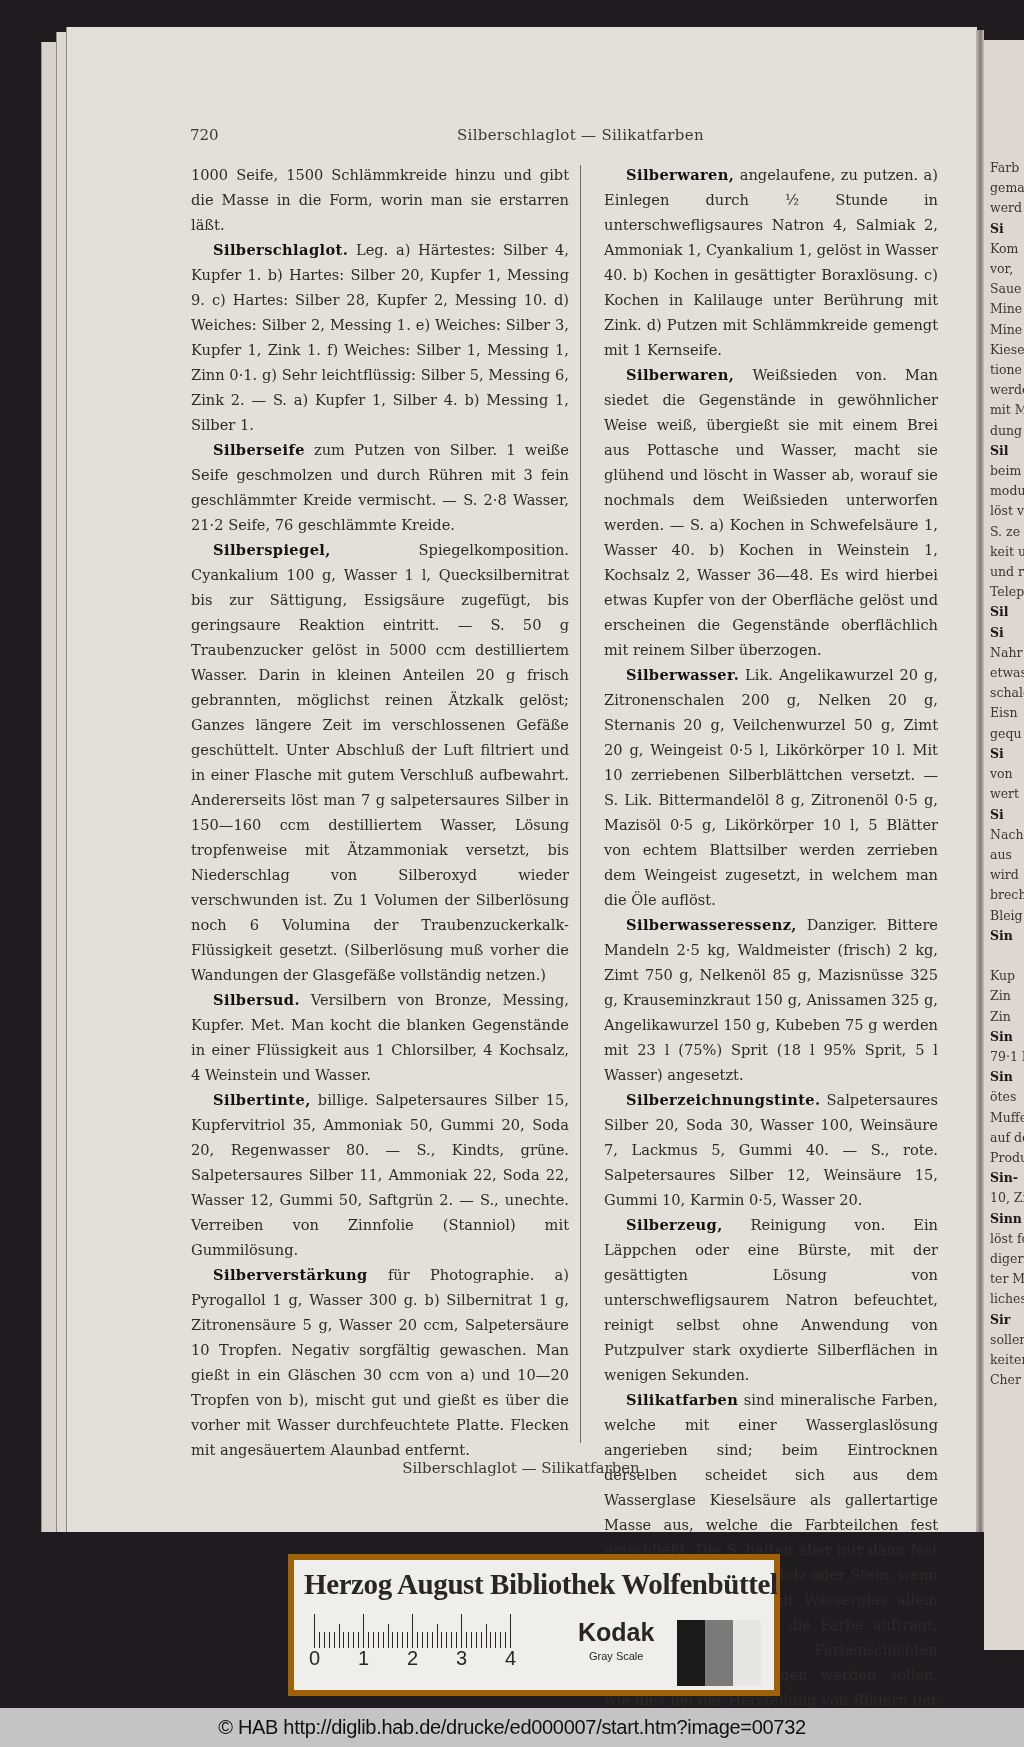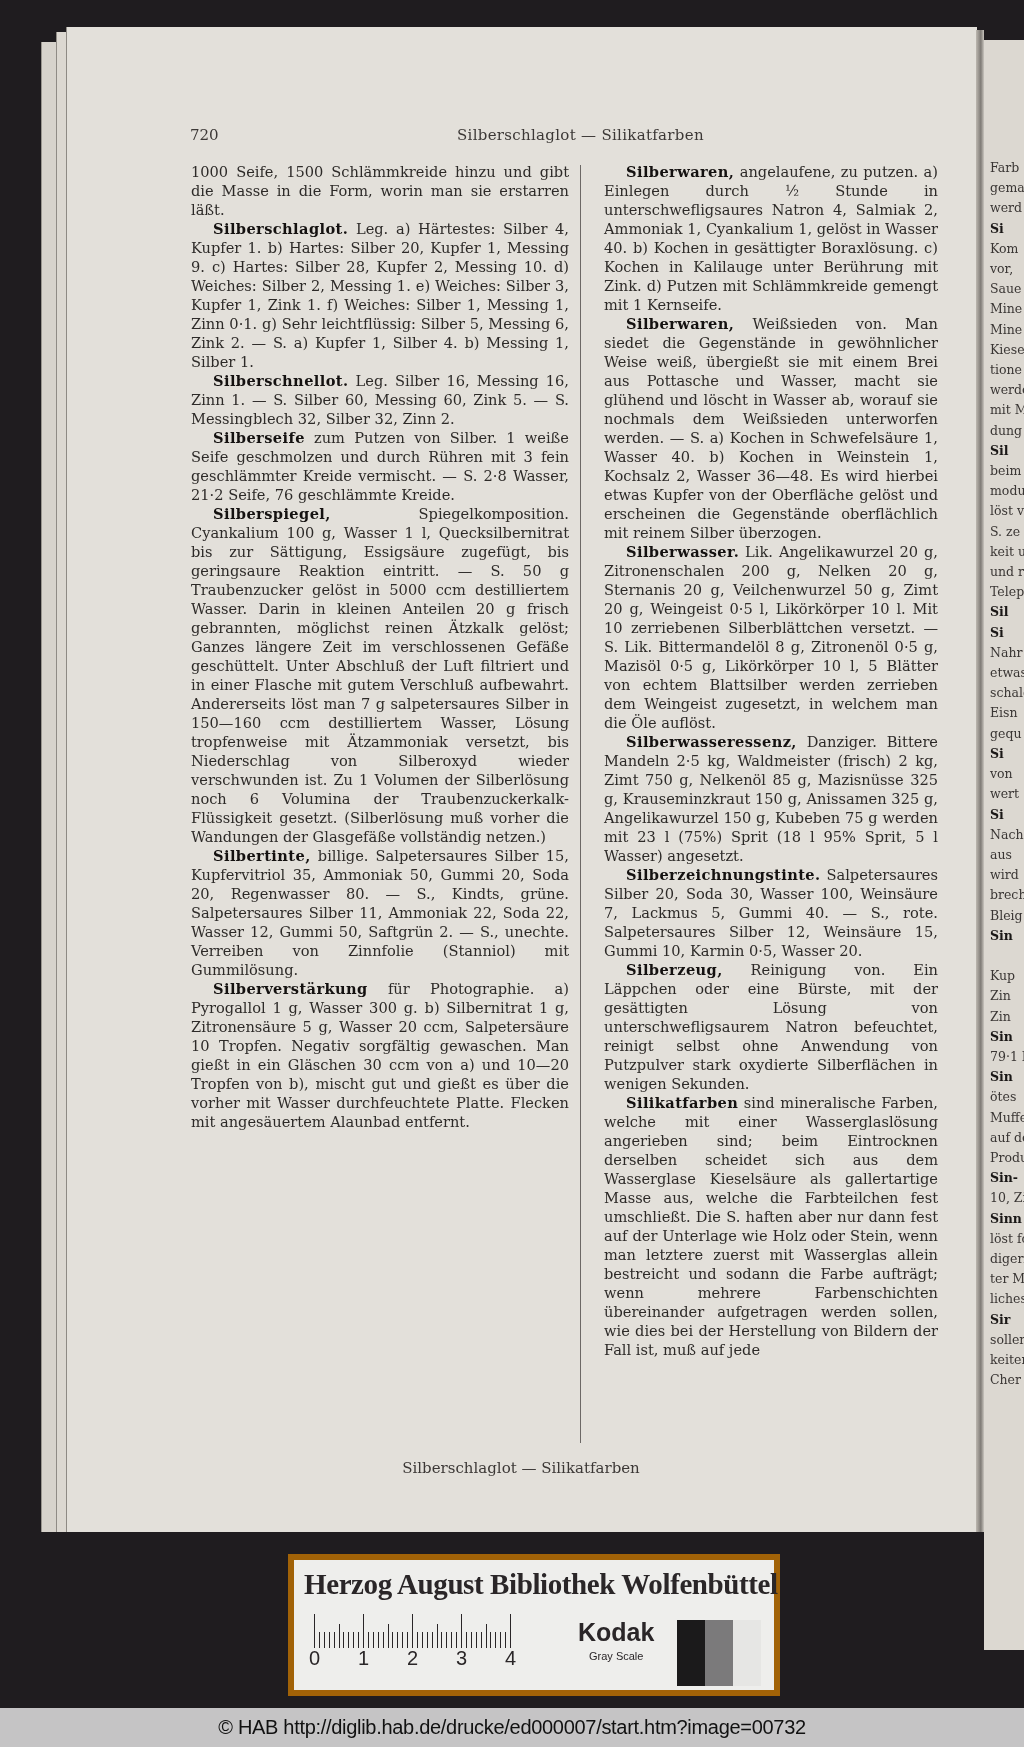--- a/index.html
+++ b/index.html
@@ -28,21 +28,21 @@
   }
   .next-page .frag b { font-weight:bold; color:#1a1716; }
 
   .header {
     position:absolute; left:190px; top:120px; width:790px; height:24px;
     font-size:15px; color:#3c3836;
   }
   .header .page-num { position:absolute; left:0; top:6px; }
   .header .running-title { position:absolute; left:267px; top:6px; letter-spacing:0.3px; }
 
-  .col { position:absolute; top:162px; font-size:14.6px; line-height:19px; color:#2d2a28; text-align:justify; }
+  .col { position:absolute; top:162px; font-size:14.6px; line-height:25px; color:#2d2a28; text-align:justify; }
   .col-left { left:191px; width:378px; }
   .col-right { left:604px; width:334px; }
   .col p { margin:0; text-indent:0; }
   .col p.entry { text-indent:22px; }
   .col .kw { font-weight:bold; color:#141110; letter-spacing:0.4px; }
 
   .col-rule { position:absolute; left:580px; top:165px; width:1px; height:1278px; background:#6c6865; }
 
   .footer-title {
     position:absolute; left:0; width:1042px; top:1459px; text-align:center;
@@ -145,23 +145,23 @@
   </div>
 
 <div class="header">
   <span class="page-num">720</span>
   <span class="running-title">Silberschlaglot — Silikatfarben</span>
 </div>
 
 <div class="col col-left" id="left-col">
     <p class=""><span>1000 Seife, 1500 Schlämmkreide hinzu und gibt die Masse in die Form, worin man sie erstarren läßt.</span></p>
     <p class="entry"><span class="kw">Silberschlaglot.</span><span> Leg. a) Härtestes: Silber 4, Kupfer 1. b) Hartes: Silber 20, Kupfer 1, Messing 9. c) Hartes: Silber 28, Kupfer 2, Messing 10. d) Weiches: Silber 2, Messing 1. e) Weiches: Silber 3, Kupfer 1, Zink 1. f) Weiches: Silber 1, Messing 1, Zinn 0·1. g) Sehr leichtflüssig: Silber 5, Messing 6, Zink 2. — S. a) Kupfer 1, Silber 4. b) Messing 1, Silber 1.</span></p>
-    <p class="entry"><span class="kw">Silberschnellot.</span><span> Leg. Silber 16, Messing 16, Zinn 1. — S. Silber 60, Messing 60, Zink 5. — S. Messingblech 32, Silber 32, Zinn 2.</span></p>
     <p class="entry"><span class="kw">Silberseife</span><span> zum Putzen von Silber. 1 weiße Seife geschmolzen und durch Rühren mit 3 fein geschlämmter Kreide vermischt. — S. 2·8 Wasser, 21·2 Seife, 76 geschlämmte Kreide.</span></p>
     <p class="entry"><span class="kw">Silberspiegel,</span><span> Spiegelkomposition. Cyankalium 100 g, Wasser 1 l, Quecksilbernitrat bis zur Sättigung, Essigsäure zugefügt, bis geringsaure Reaktion eintritt. — S. 50 g Traubenzucker gelöst in 5000 ccm destilliertem Wasser. Darin in kleinen Anteilen 20 g frisch gebrannten, möglichst reinen Ätzkalk gelöst; Ganzes längere Zeit im verschlossenen Gefäße geschüttelt. Unter Abschluß der Luft filtriert und in einer Flasche mit gutem Verschluß aufbewahrt. Andererseits löst man 7 g salpetersaures Silber in 150—160 ccm destilliertem Wasser, Lösung tropfenweise mit Ätzammoniak versetzt, bis Niederschlag von Silberoxyd wieder verschwunden ist. Zu 1 Volumen der Silberlösung noch 6 Volumina der Traubenzuckerkalk-Flüssigkeit gesetzt. (Silberlösung muß vorher die Wandungen der Glasgefäße vollständig netzen.)</span></p>
+    <p class="entry"><span class="kw">Silbersud.</span><span> Versilbern von Bronze, Messing, Kupfer. Met. Man kocht die blanken Gegenstände in einer Flüssigkeit aus 1 Chlorsilber, 4 Kochsalz, 4 Weinstein und Wasser.</span></p>
     <p class="entry"><span class="kw">Silbertinte,</span><span> billige. Salpetersaures Silber 15, Kupfervitriol 35, Ammoniak 50, Gummi 20, Soda 20, Regenwasser 80. — S., Kindts, grüne. Salpetersaures Silber 11, Ammoniak 22, Soda 22, Wasser 12, Gummi 50, Saftgrün 2. — S., unechte. Verreiben von Zinnfolie (Stanniol) mit Gummilösung.</span></p>
     <p class="entry"><span class="kw">Silberverstärkung</span><span> für Photographie. a) Pyrogallol 1 g, Wasser 300 g. b) Silbernitrat 1 g, Zitronensäure 5 g, Wasser 20 ccm, Salpetersäure 10 Tropfen. Negativ sorgfältig gewaschen. Man gießt in ein Gläschen 30 ccm von a) und 10—20 Tropfen von b), mischt gut und gießt es über die vorher mit Wasser durchfeuchtete Platte. Flecken mit angesäuertem Alaunbad entfernt.</span></p>
   </div>
 <div class="col-rule"></div>
 <div class="col col-right" id="right-col">
     <p class="entry"><span class="kw">Silberwaren,</span><span> angelaufene, zu putzen. a) Einlegen durch ½ Stunde in unterschwefligsaures Natron 4, Salmiak 2, Ammoniak 1, Cyankalium 1, gelöst in Wasser 40. b) Kochen in gesättigter Boraxlösung. c) Kochen in Kalilauge unter Berührung mit Zink. d) Putzen mit Schlämmkreide gemengt mit 1 Kernseife.</span></p>
     <p class="entry"><span class="kw">Silberwaren,</span><span> Weißsieden von. Man siedet die Gegenstände in gewöhnlicher Weise weiß, übergießt sie mit einem Brei aus Pottasche und Wasser, macht sie glühend und löscht in Wasser ab, worauf sie nochmals dem Weißsieden unterworfen werden. — S. a) Kochen in Schwefelsäure 1, Wasser 40. b) Kochen in Weinstein 1, Kochsalz 2, Wasser 36—48. Es wird hierbei etwas Kupfer von der Oberfläche gelöst und erscheinen die Gegenstände oberflächlich mit reinem Silber überzogen.</span></p>
     <p class="entry"><span class="kw">Silberwasser.</span><span> Lik. Angelikawurzel 20 g, Zitronenschalen 200 g, Nelken 20 g, Sternanis 20 g, Veilchenwurzel 50 g, Zimt 20 g, Weingeist 0·5 l, Likörkörper 10 l. Mit 10 zerriebenen Silberblättchen versetzt. — S. Lik. Bittermandelöl 8 g, Zitronenöl 0·5 g, Mazisöl 0·5 g, Likörkörper 10 l, 5 Blätter von echtem Blattsilber werden zerrieben dem Weingeist zugesetzt, in welchem man die Öle auflöst.</span></p>
     <p class="entry"><span class="kw">Silberwasseressenz,</span><span> Danziger. Bittere Mandeln 2·5 kg, Waldmeister (frisch) 2 kg, Zimt 750 g, Nelkenöl 85 g, Mazisnüsse 325 g, Krauseminzkraut 150 g, Anissamen 325 g, Angelikawurzel 150 g, Kubeben 75 g werden mit 23 l (75%) Sprit (18 l 95% Sprit, 5 l Wasser) angesetzt.</span></p>
     <p class="entry"><span class="kw">Silberzeichnungstinte.</span><span> Salpetersaures Silber 20, Soda 30, Wasser 100, Weinsäure 7, Lackmus 5, Gummi 40. — S., rote. Salpetersaures Silber 12, Weinsäure 15, Gummi 10, Karmin 0·5, Wasser 20.</span></p>

